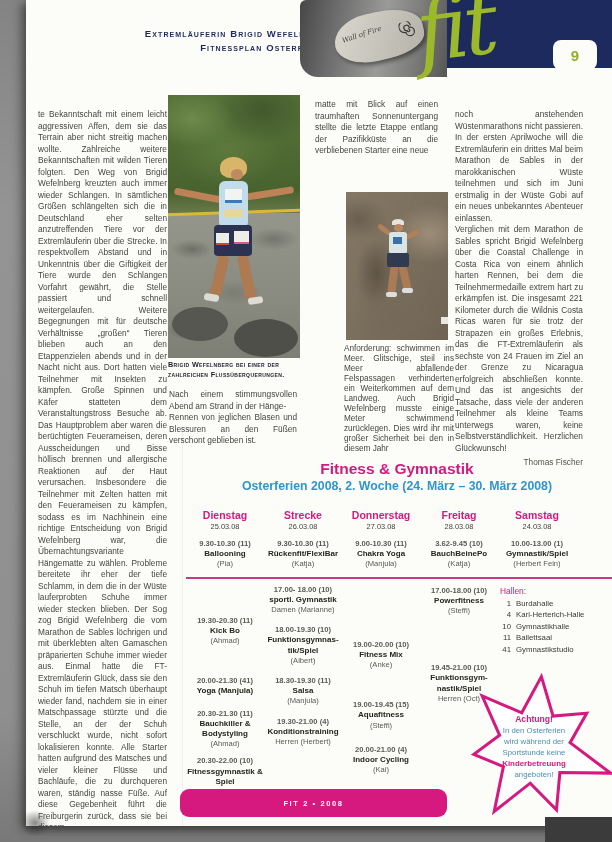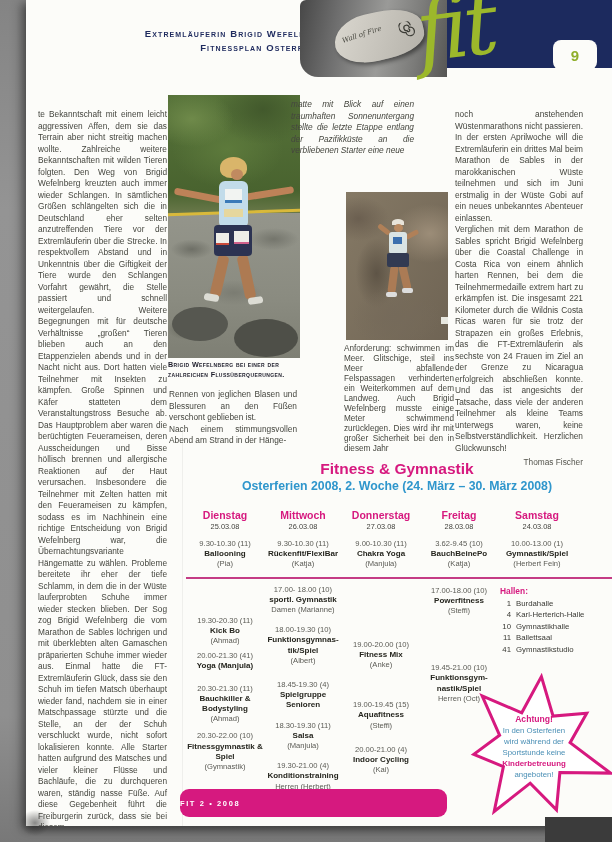--- a/index.html
+++ b/index.html
@@ -44,21 +44,21 @@
   }
   .pagenum{
     position:absolute;left:527px;top:40px;width:44px;height:30px;z-index:3;
     background:#fcfcf9;border-radius:8px;display:flex;align-items:center;justify-content:center;
     font-size:15px;font-weight:bold;color:#8fae2a;
   }
   
   .bodytext{font-size:8.3px;line-height:11.5px;color:#45463f;text-align:justify;}
   .col1{position:absolute;left:12px;top:109px;width:129px;}
   .col2{position:absolute;left:143px;top:389px;width:128px;}
-  .col3a{position:absolute;left:265px;top:99px;width:123px;font-style:italic;}
+  .col3a{position:absolute;left:289px;top:99px;width:123px;}
   .col3b{position:absolute;left:318px;top:344px;width:110px;font-size:8.2px;line-height:10px;}
   .col4{position:absolute;left:429px;top:109px;width:128px;}
   .byline{text-align:right;color:#55554e;margin-top:3px;}
   .caption{
     position:absolute;left:142px;top:360px;width:134px;
     font-variant:small-caps;font-weight:bold;font-size:7.2px;line-height:9.8px;
     letter-spacing:.4px;color:#1c1c2a;
   }
   
   .photo1{position:absolute;left:142px;top:95px;width:132px;height:263px;overflow:hidden;background:#8f9087;}
@@ -117,41 +117,41 @@
   .fold{position:absolute;left:156px;top:432px;width:1px;height:394px;background:rgba(0,0,0,.05);}
   .sched-title{position:absolute;left:156px;top:460px;width:430px;text-align:center;
     font-size:15.5px;font-weight:bold;color:#d6197f;}
   .sched-sub{position:absolute;left:146px;top:479px;width:450px;text-align:center;
     font-size:12.3px;font-weight:bold;color:#2f96cc;}
   .days{position:absolute;left:160px;top:509px;width:390px;display:grid;grid-template-columns:repeat(5,78px);}
   .day-col{text-align:center;}
   .day-name{font-size:10.5px;font-weight:bold;color:#d6197f;}
   .day-date{font-size:7.4px;color:#3f3f3a;margin-top:1px;}
   .entry{margin-top:8px;}
-  .etime{display:block;font-size:7.6px;color:#5a5a54;line-height:10.2px;}
+  .etime{display:block;font-size:7.6px;color:#5a5a54;line-height:10.2px;font-weight:bold;}
   .ename{display:block;font-size:8px;font-weight:bold;color:#26261f;line-height:10.2px;}
   .ewho{display:block;font-size:7.6px;color:#5a5a54;line-height:10.2px;}
-  .g7{margin-top:7px}.g10{margin-top:10px}.g12{margin-top:12px}.g13{margin-top:5px}
+  .g7{margin-top:7px}.g10{margin-top:10px}.g12{margin-top:12px}.g13{margin-top:30px}
   .g14{margin-top:14px}.g15{margin-top:15px}.g16{margin-top:16px}.g30{margin-top:30px}
   .g46{margin-top:46px}.g54{margin-top:47px}.g70{margin-top:70px}
   .sched-rule{position:absolute;left:160px;top:577px;width:426px;height:1.5px;background:#c43c85;}
   .halls{width:112px;text-align:left;margin-left:2px;}
-  .halls-label{font-size:8.4px;font-weight:bold;color:#d6197f;margin-bottom:2px;}
+  .halls-label{font-size:8.4px;font-weight:normal;color:#d6197f;margin-bottom:2px;}
   .hall-row{font-size:7.8px;line-height:11.5px;color:#3a3a35;white-space:nowrap;}
   .hall-num{display:inline-block;width:11px;text-align:right;margin-right:5px;}
   
   .star{position:absolute;left:412px;top:651px;width:192px;height:192px;z-index:5;transform:rotate(6deg);}
   .notice-text{position:absolute;left:412px;top:651px;width:192px;height:192px;z-index:6;
     display:flex;flex-direction:column;align-items:center;justify-content:center;text-align:center;}
   .notice-title{color:#d6197f;font-weight:bold;font-size:8.6px;line-height:11px;}
   .notice-line{color:#4a8fb5;font-size:7.8px;line-height:11px;}
   .notice-hl{color:#d6197f;font-weight:bold;font-size:7.9px;line-height:11px;}
   
   .footer{position:absolute;left:154px;top:789px;width:267px;height:28px;background:#d6197f;
-    border-radius:9px;display:flex;align-items:center;justify-content:flex-start;z-index:4;}
+    border-radius:9px;display:flex;align-items:center;justify-content:center;z-index:4;}
   .footer-text{color:#fff;font-size:7.5px;font-weight:bold;letter-spacing:1.6px;}
   
   .corner-dark{position:absolute;left:545px;top:817px;width:67px;height:25px;background:#3b3b3b;z-index:20;}
   .corner-smudge{position:absolute;left:20px;top:810px;width:30px;height:26px;z-index:20;
     background:radial-gradient(closest-side,rgba(40,40,40,.55),transparent);}
 </style>
 </head>
 <body>
 
 <div class="page">
@@ -198,22 +198,22 @@
         <div class="p1-sp2"></div>
       </div>
       <div class="p1-shoe-l"></div>
       <div class="p1-shoe-r"></div>
     </div>
   </div>
 
   <div class="caption">Brigid Wefelnberg bei einer der zahlreichen Flussüberquerungen.</div>
 
   <div class="col2 bodytext">
+    <div>Nach einem stimmungsvollen Abend am Strand in der Hänge-</div>
     <div>Rennen von jeglichen Blasen und Blessuren an den Füßen verschont geblieben ist.</div>
-    <div>Nach einem stimmungsvollen Abend am Strand in der Hänge-</div>
   </div>
 
   <div class="col3a bodytext">matte mit Blick auf einen traumhaften Sonnenuntergang stellte die letzte Etappe entlang der Pazifikküste an die verbliebenen Starter eine neue</div>
 
   <div class="photo2">
     <div class="p2-arm-l"></div>
     <div class="p2-arm-r"></div>
     <div class="p2-cap"></div>
     <div class="p2-face"></div>
     <div class="p2-tank"></div>
@@ -265,41 +265,36 @@
         <span class="ewho">(Ahmad)</span>
       </div>
       <div class="entry g7">
         <span class="etime">20.30-22.00 (10)</span>
         <span class="ename">Fitnessgymnastik &amp; Spiel</span>
         <span class="ewho">(Gymnastik)</span>
       </div>
     </div>
 
     <div class="day-col">
-      <div class="day-name">Mittwoch</div>
+      <div class="day-name">Strecke</div>
       <div class="day-date">26.03.08</div>
       <div class="entry">
         <span class="etime">9.30-10.30 (11)</span>
         <span class="ename">Rückenfit/FlexiBar</span>
         <span class="ewho">(Katja)</span>
       </div>
       <div class="entry g15">
         <span class="etime">17.00- 18.00 (10)</span>
         <span class="ename">sportl. Gymnastik</span>
         <span class="ewho">Damen (Marianne)</span>
       </div>
       <div class="entry g10">
         <span class="etime">18.00-19.30 (10)</span>
         <span class="ename">Funktionsgymnas-tik/Spiel</span>
         <span class="ewho">(Albert)</span>
-      </div>
-      <div class="entry g14">
-        <span class="etime">18.45-19.30 (4)</span>
-        <span class="ename">Spielgruppe Senioren</span>
-        <span class="ewho"></span>
       </div>
       <div class="entry g10">
         <span class="etime">18.30-19.30 (11)</span>
         <span class="ename">Salsa</span>
         <span class="ewho">(Manjula)</span>
       </div>
       <div class="entry g10">
         <span class="etime">19.30-21.00 (4)</span>
         <span class="ename">Konditionstraining</span>
         <span class="ewho">Herren (Herbert)</span>

